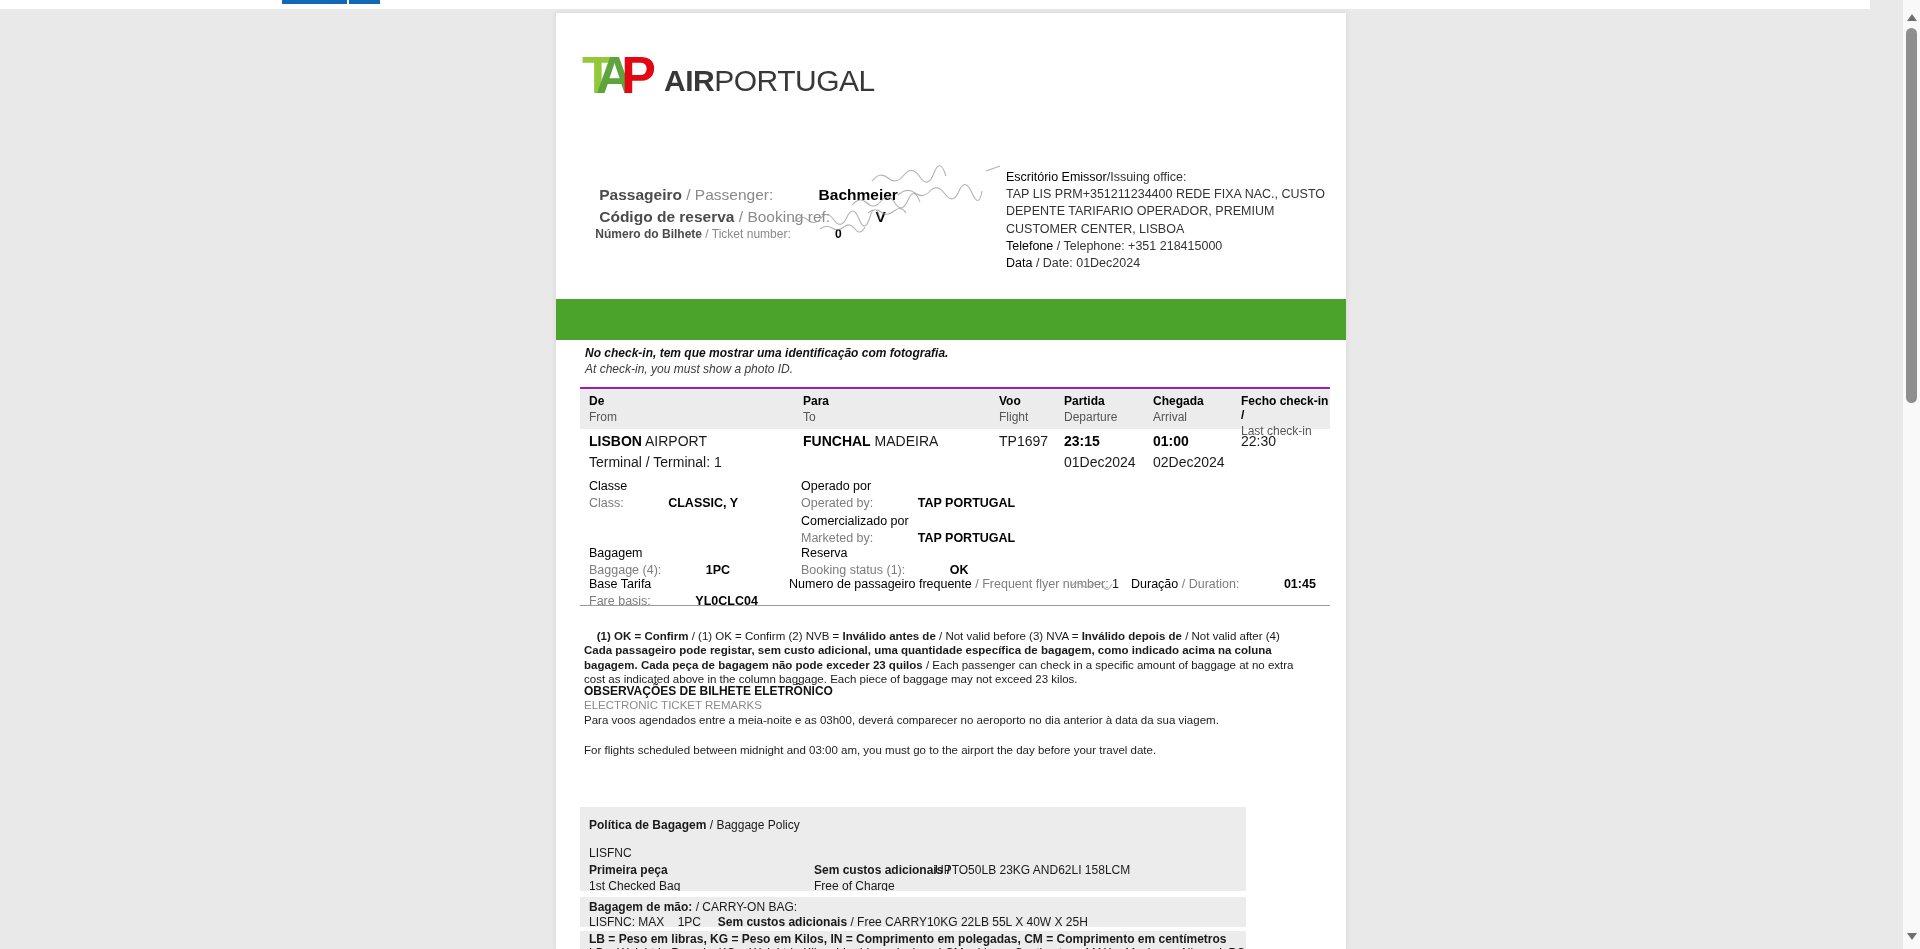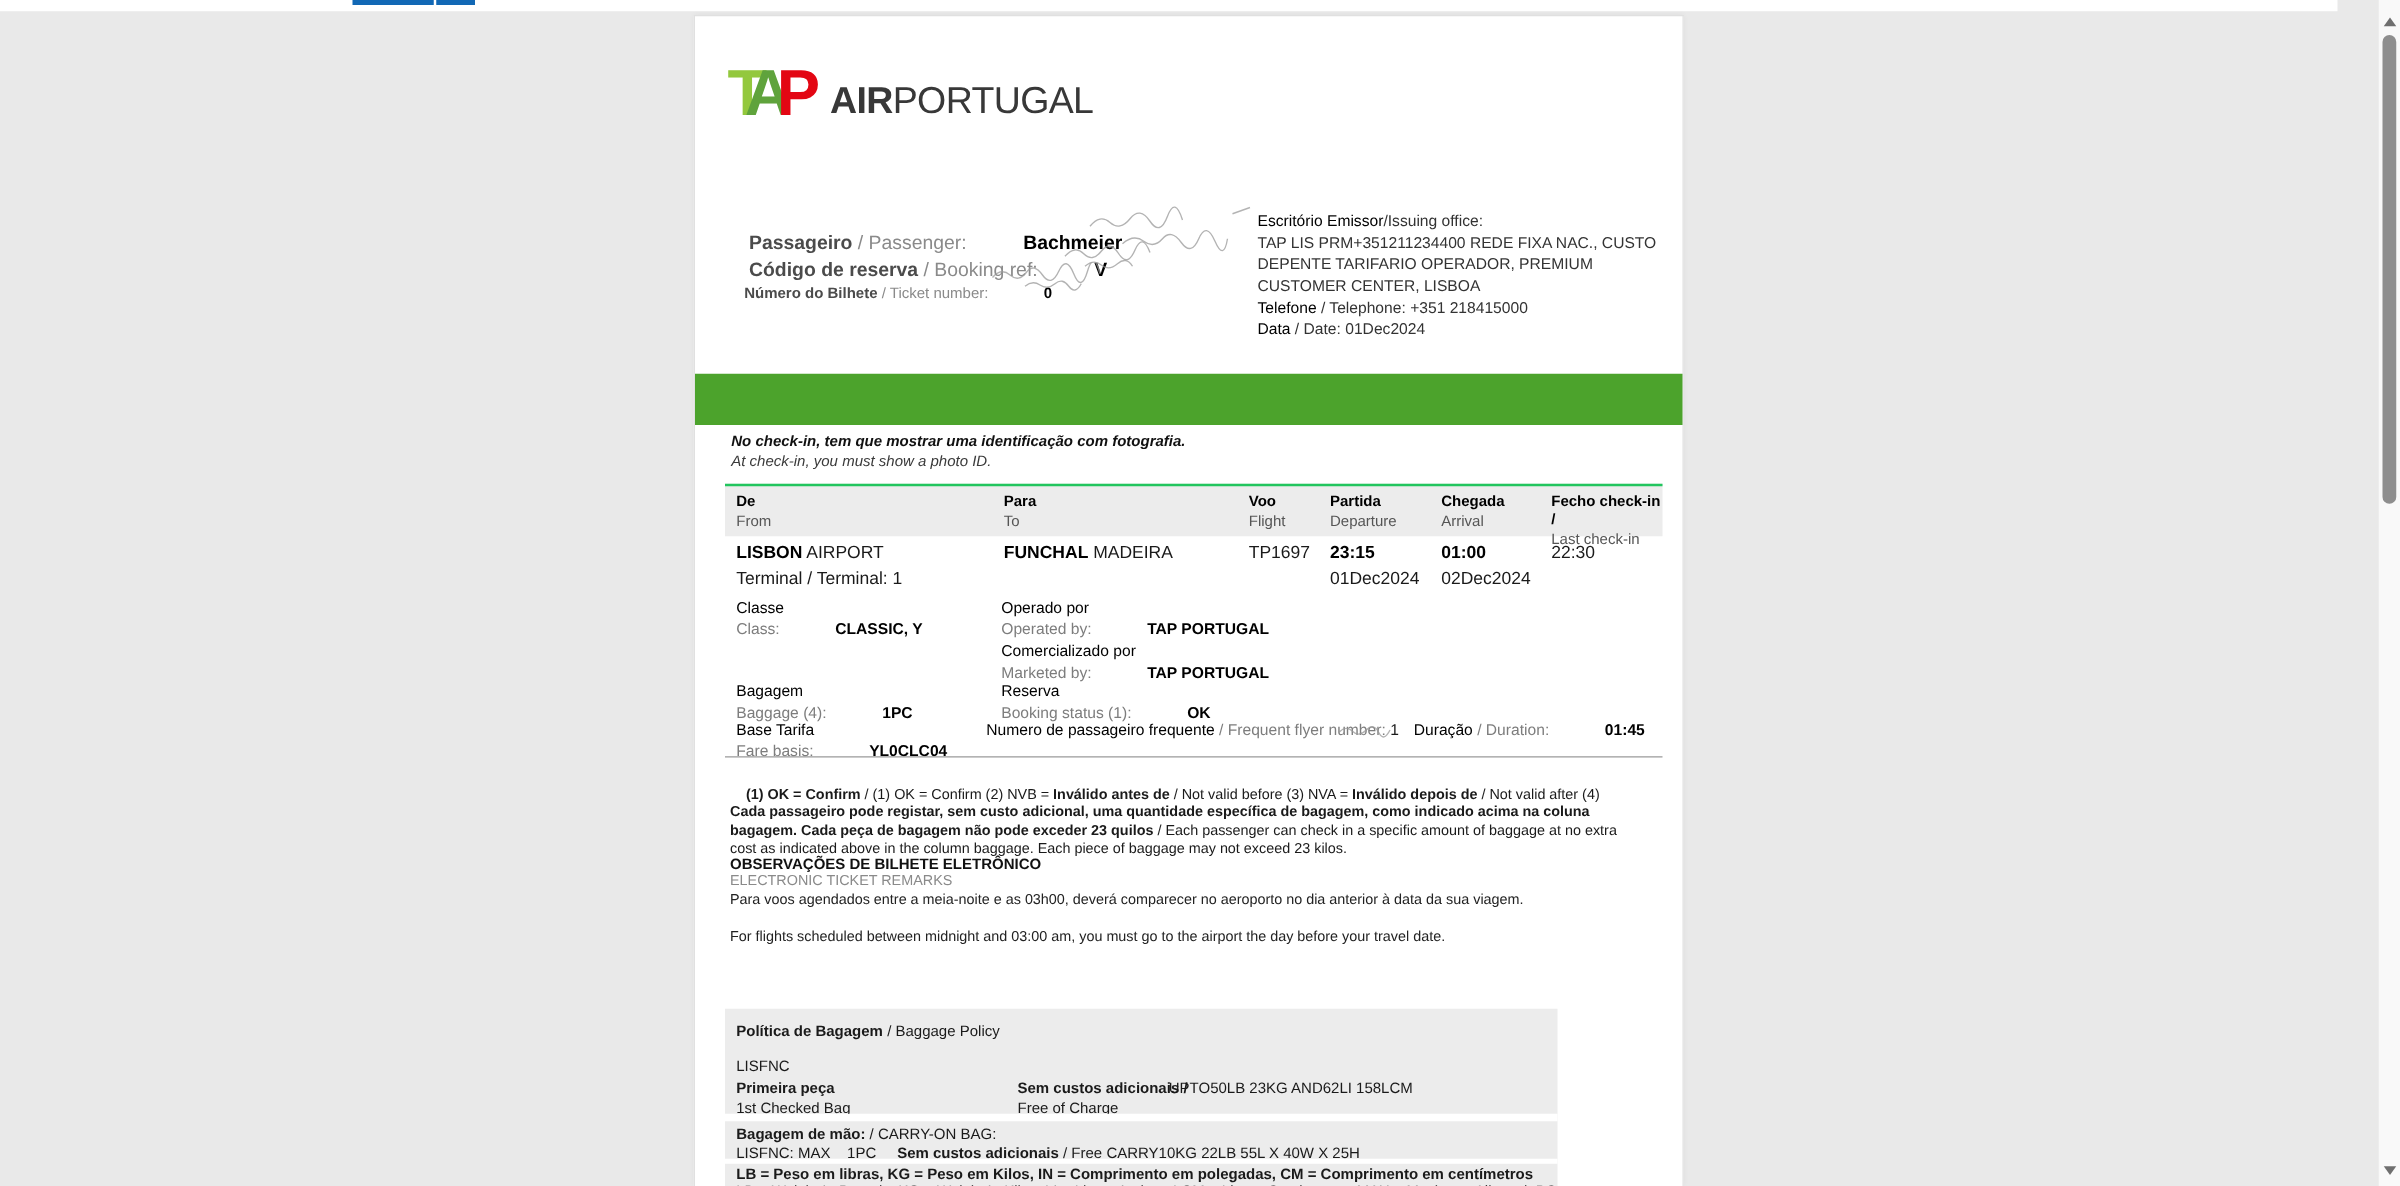--- a/index.html
+++ b/index.html
@@ -43,21 +43,21 @@
 
   
   .banner { left:0; top:286px; width:792px; height:41px; background:var(--banner,#4ca32c); color:#fff;
             font-size:17.5px; line-height:41px; padding-left:29px; }
   .banner .bp { font-weight:bold; }
 
   .notice1 { left:29px; top:333px; font-size:12px; font-weight:bold; font-style:italic; color:#111; }
   .notice2 { left:29px; top:349px; font-size:12px; font-style:italic; color:#3a3a3a; }
 
   
-  .ftable-head { left:24px; top:374px; width:750px; height:42px; background:#ececec; border-top:2px solid #22c55e; }
+  .ftable-head { left:24px; top:374px; width:750px; height:42px; background:#ececec; border-top:2px solid #a21caf; }
   .fcol { position:absolute; top:5px; font-size:12px; }
   .fcol .h1 { font-weight:bold; color:#000; }
   .fcol .h2 { color:#555; margin-top:2px; }
   .frow { left:24px; top:420px; width:750px; height:40px; }
   .fcell { position:absolute; top:0; font-size:14px; line-height:17px; }
   .fcell .sub { margin-top:4px; }
   .bold { font-weight:bold; color:#000; }
 
   .c1 { left:9px; } .c2 { left:223px; } .c3 { left:419px; } .c4 { left:484px; } .c5 { left:573px; } .c6 { left:661px; }
 

